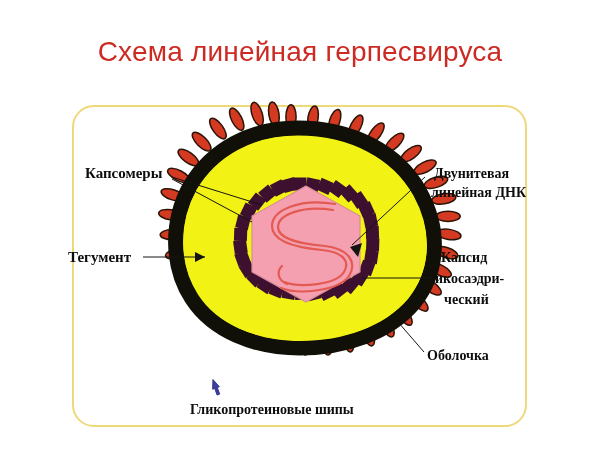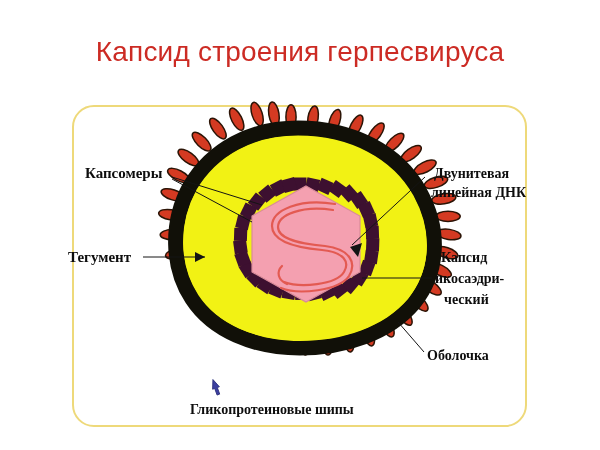--- a/index.html
+++ b/index.html
@@ -48,21 +48,21 @@
     font-family: "Liberation Serif", serif;
     font-weight: bold;
     fill: #0d0d0d;
   }
 </style>
 </head>
 <body>
 
 <div id="page">
 
-  <div id="slide-title">Капсид строения герпесвируса</div>
+  <div id="slide-title">Схема линейная герпесвируса</div>
 
   <div id="diagram-frame"></div>
 
   <svg id="diagram-svg" width="600" height="450" viewBox="0 0 600 450">
 
     <defs>
 
       <g id="spike-shape">
         <ellipse cx="0" cy="-11" rx="5.1" ry="12.2" fill="#d43a22" stroke="#2b1406" stroke-width="1.5"></ellipse>
         <ellipse cx="-1.4" cy="-14" rx="1.7" ry="5" fill="#e8datafix" opacity="0"></ellipse>

